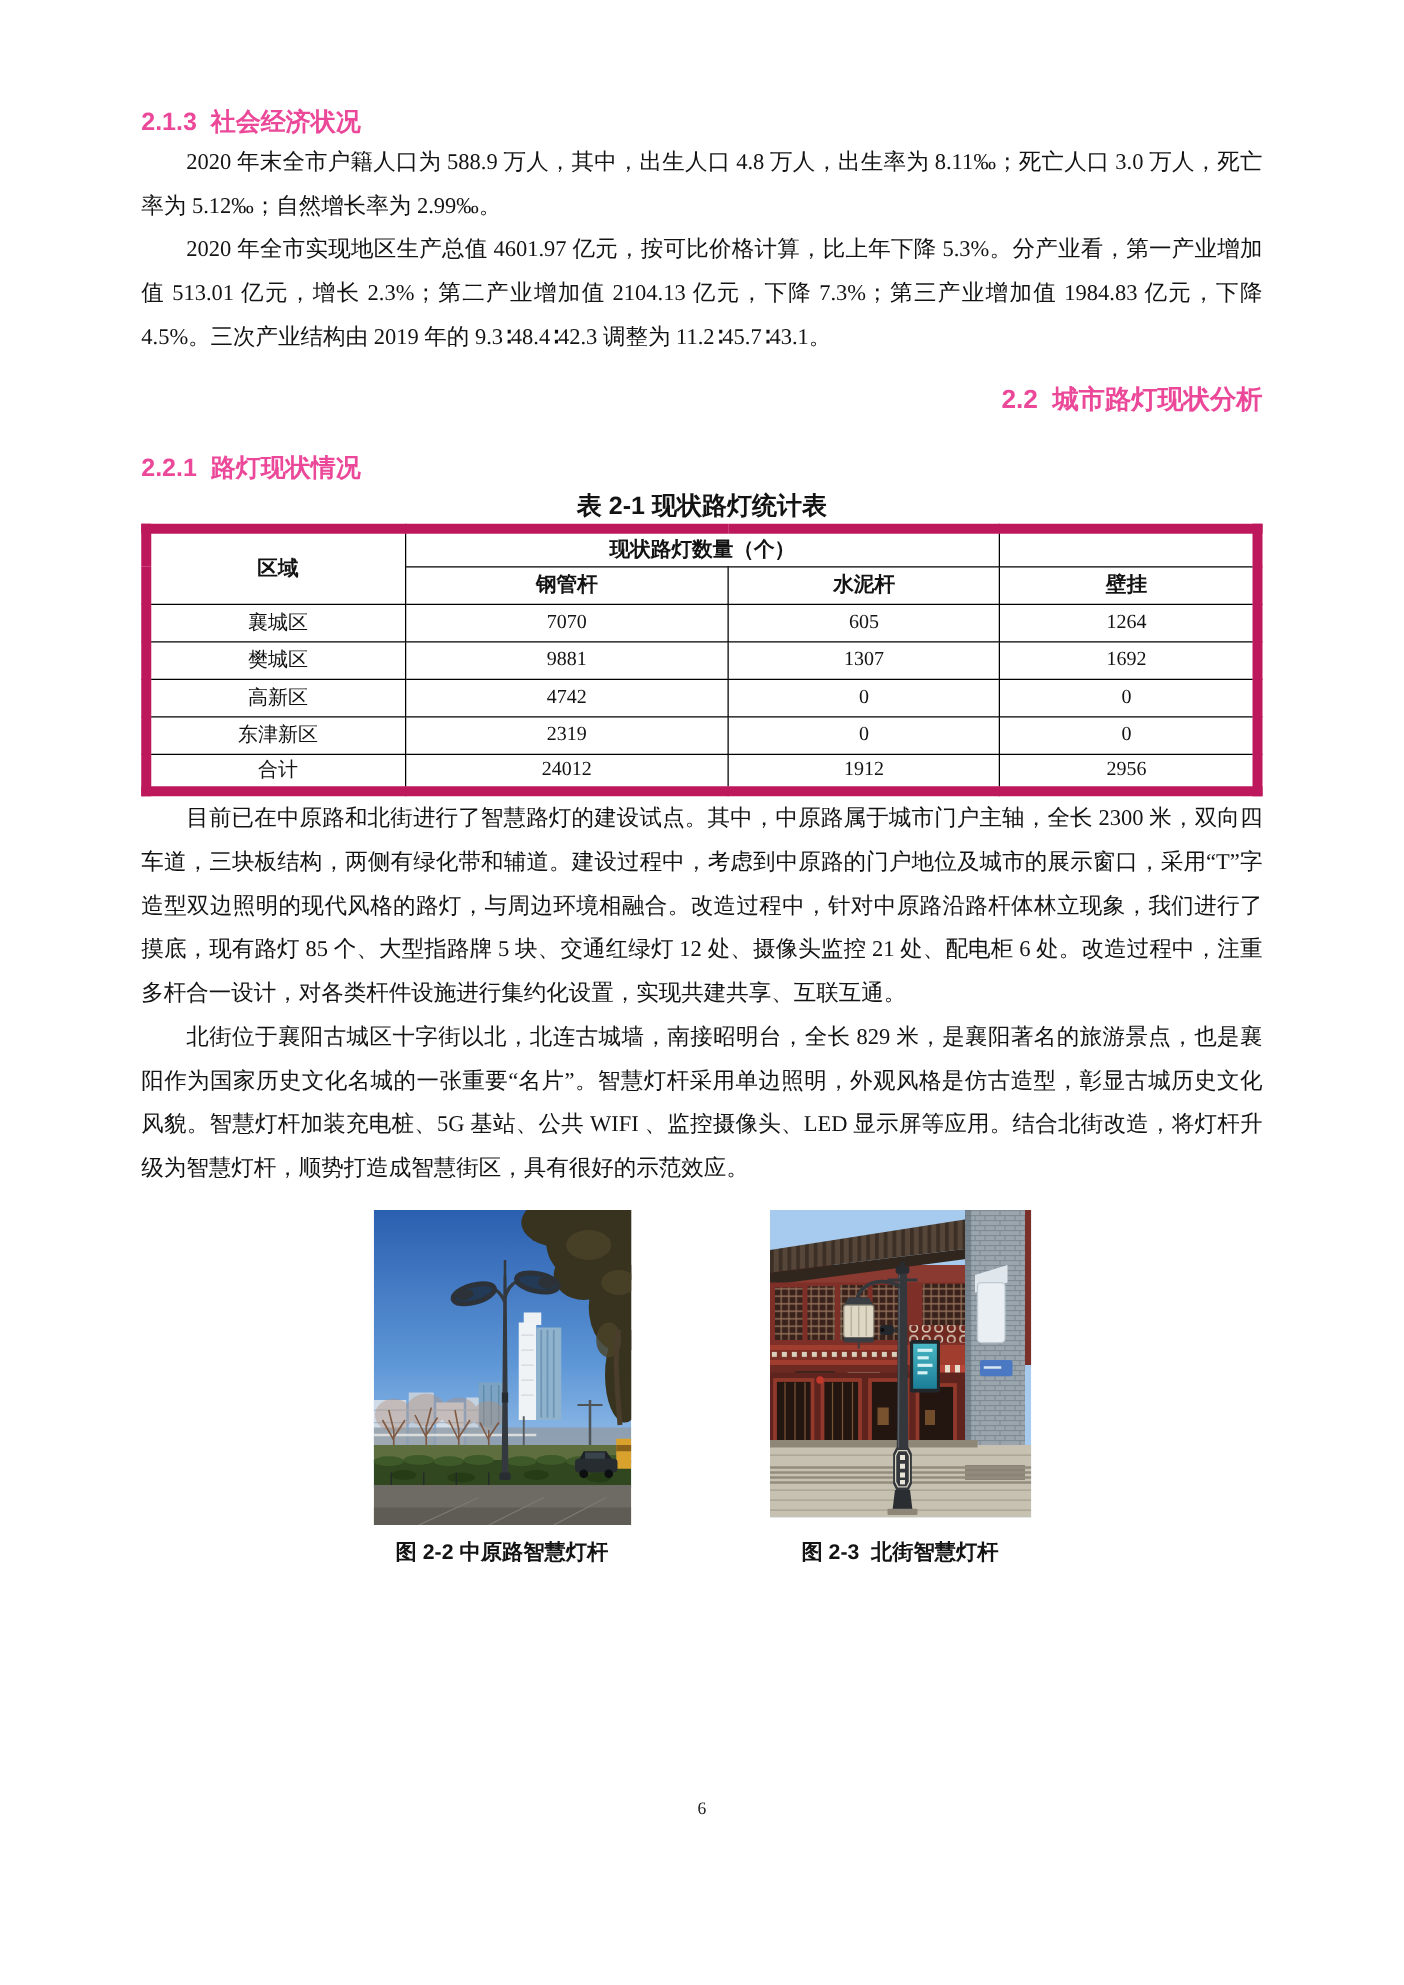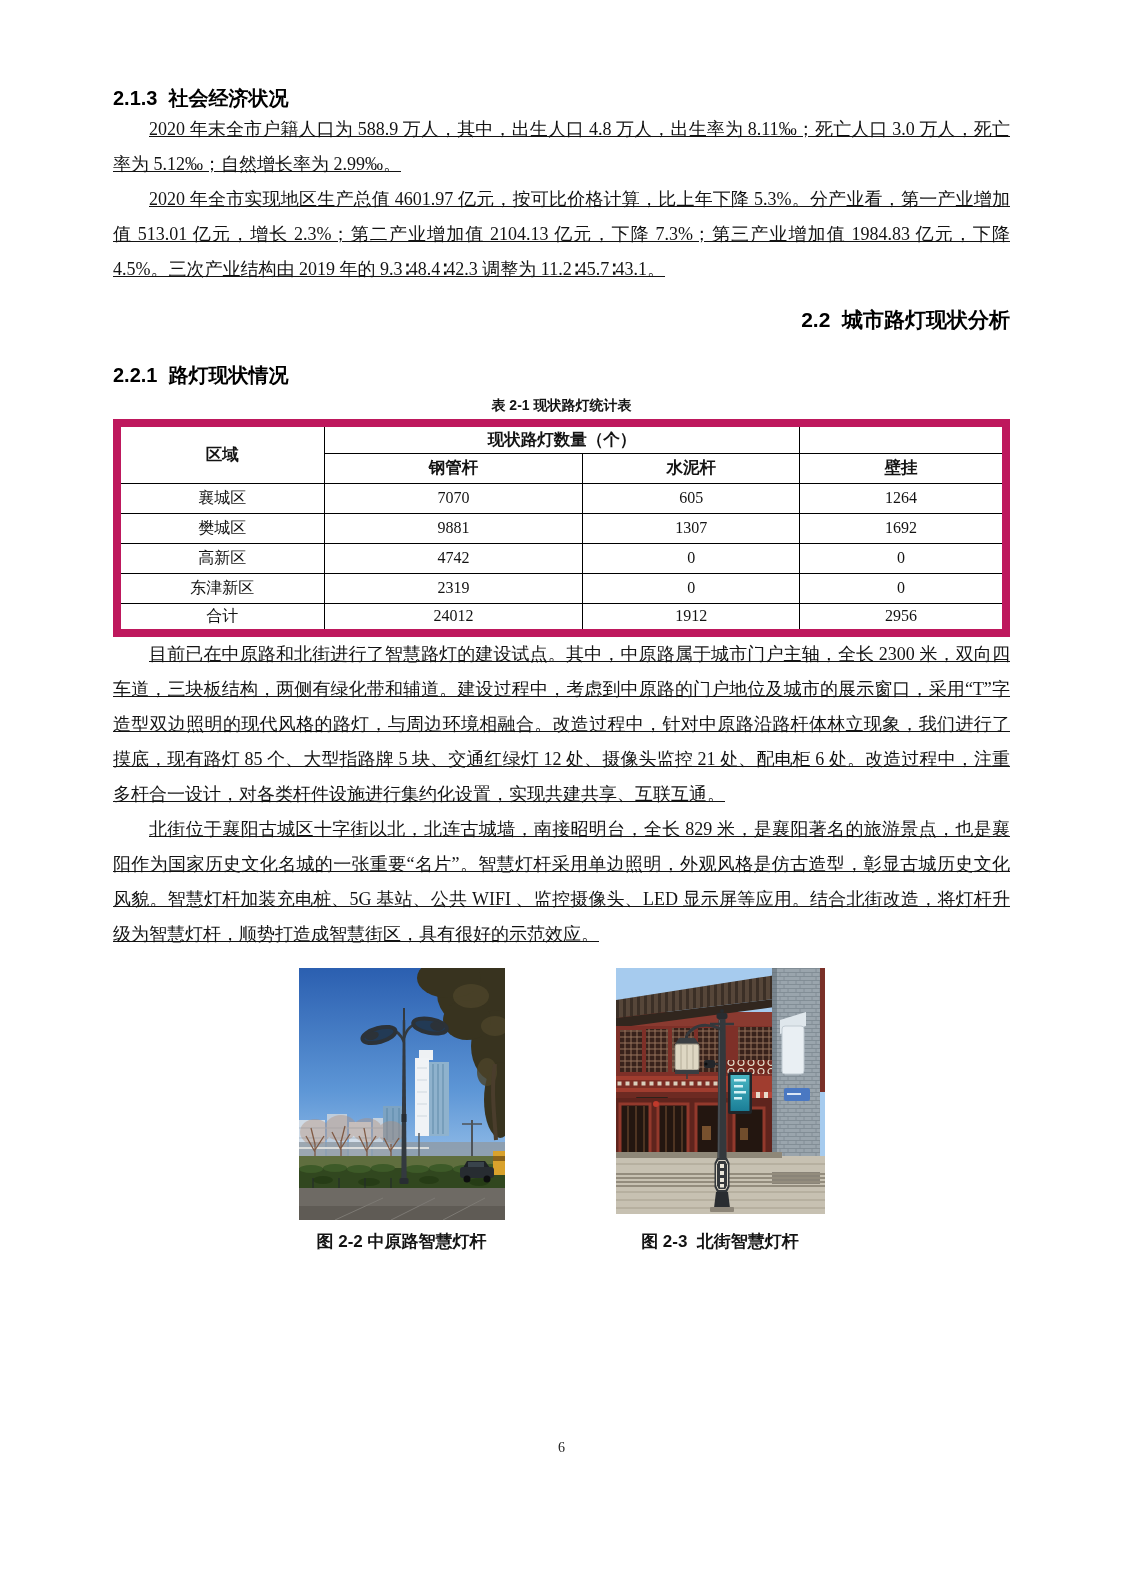--- a/index.html
+++ b/index.html
@@ -14,46 +14,45 @@
     color: #131313;
     overflow: hidden;
   }
   .content { position: absolute; left: 113px; top: 0; width: 897px; }
 
   .hd {
     font-family: "Liberation Sans", "DejaVu Sans", sans-serif;
     font-weight: 600;
     margin: 0;
     white-space: pre-wrap;
-    color: #000000;
+    color: #ec4899;
   }
   .hd3 { font-size: 20px; line-height: 28px; }
   .hd2 { font-size: 21px; line-height: 30px; text-align: right; }
   .hd-213 { margin-top: 84px; }
   .hd-22  { margin-top: 18px; }
   .hd-221 { margin-top: 26px; }
 
   p.body {
     font-size: 18px;
     line-height: 35px;
     text-align: justify;
     text-indent: 2em;
     margin: 0;
-    text-decoration: underline;
   }
   .p-pop  { margin-top: 28px; }
   .p-lamp { margin-top: 16px; }
   .p-zy   { margin-top: 25px; }
 
   .tbl-caption {
     margin-top: 5px;
     text-align: center;
     font-family: "Liberation Sans", "DejaVu Sans", sans-serif;
     font-weight: 700;
-    font-size: 14px;
+    font-size: 20px;
     line-height: 22px;
   }
   table.stats {
     margin-top: 3px;
     width: 100%;
     border-collapse: collapse;
     table-layout: fixed;
     border: 8px solid #be185d;
   }
   table.stats td {

